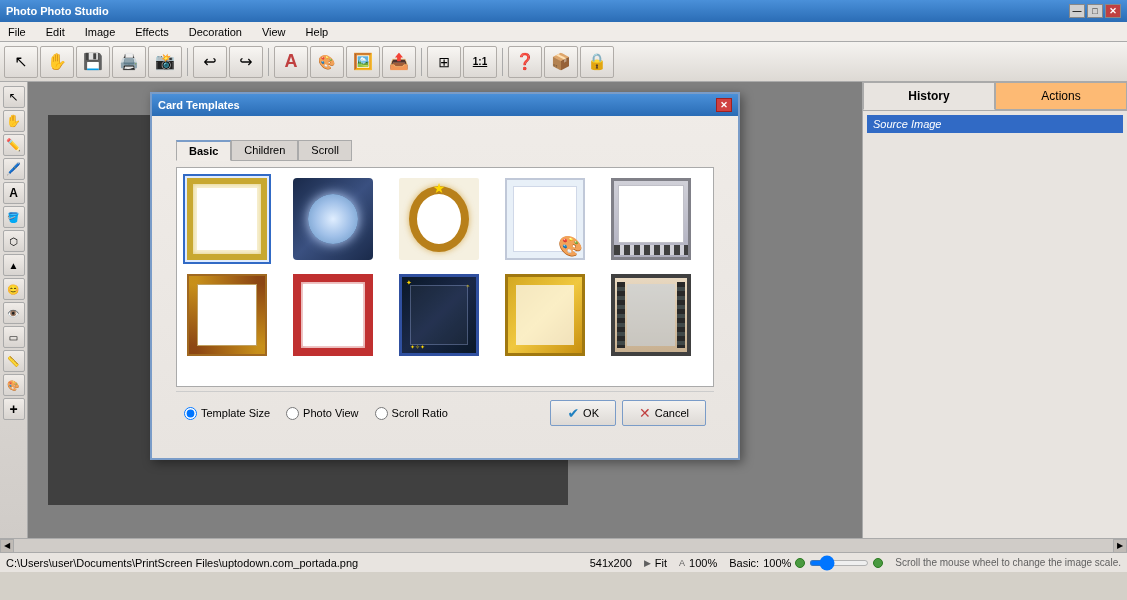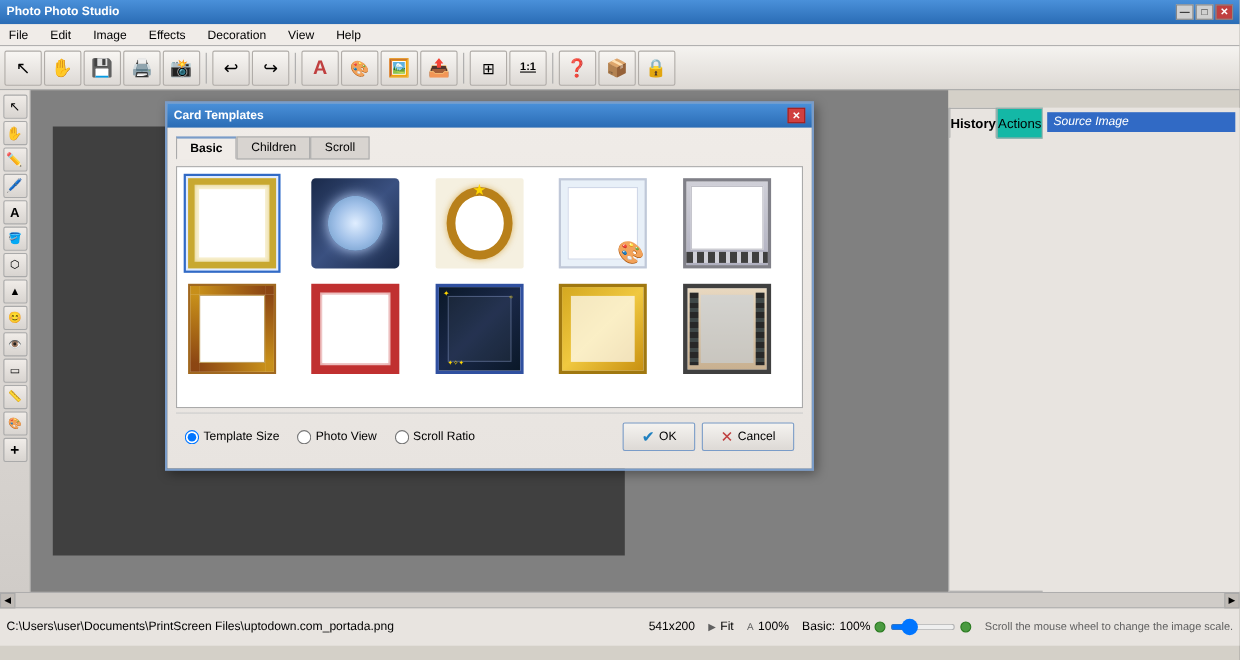--- a/index.html
+++ b/index.html
@@ -177,21 +177,21 @@
       font-size: 11px;
       font-weight: bold;
     }
     .dialog-close-btn {
       width: 16px; height: 14px;
       background: #d04040;
       border: 1px solid #a02020;
       display: flex; align-items: center; justify-content: center;
       cursor: pointer; color: white; font-size: 9px; font-weight: bold;
     }
-    .dialog-body { padding: 8px; }
+    .dialog-body { padding: 24px; }
 
     
     .dialog-tabs {
       display: flex;
       gap: 0;
       margin-bottom: 6px;
     }
     .dialog-tab {
       padding: 3px 12px;
       border: 1px solid #aaa;
@@ -423,39 +423,39 @@
                 <span class="cancel-icon">✕</span>
                 <span>Cancel</span>
               </button>
             </div>
           </div>
         </div>
       </div>
     </div>
   </div>
 
-  <div class="right-panel" style="width:265px; background:#e8e4e0; border-left:1px solid #aaa; display:flex; flex-direction:row;margin-top:16px;">
+  <div class="right-panel" style="width:265px; background:#e8e4e0; border-left:1px solid #aaa; display:flex; flex-direction:column;">
     <div class="right-tabs" style="display:flex; border-bottom:1px solid #aaa;">
       <div class="right-tab active" style="flex:1;height:28px;display:flex;align-items:center;justify-content:center;font-size:12px;background:#e8e4e0;border:1px solid #aaa;border-bottom-color:#e8e4e0;font-weight:bold;cursor:pointer;">History</div>
-      <div class="right-tab inactive" style="flex:1;height:28px;display:flex;align-items:center;justify-content:center;font-size:12px;background:#14b8a6;border:1px solid #aaa;cursor:pointer;">Actions</div>
+      <div class="right-tab inactive" style="flex:1;height:28px;display:flex;align-items:center;justify-content:center;font-size:12px;background:#fdba74;border:1px solid #aaa;cursor:pointer;">Actions</div>
     </div>
     <div class="history-content" style="padding:4px;flex:1;background:#e8e4e0;">
       <div class="history-item selected" style="padding:3px 6px;font-size:11px;cursor:pointer;background:#316ac5;color:white;font-style:italic;">Source Image</div>
     </div>
   </div>
 
 </div>
 
 <div style="height:14px; background:#d0ccc8; border-top:1px solid #aaa; display:flex; align-items:center;">
   <div style="width:14px;height:14px;background:#c0bbb6;border:1px solid #aaa;display:flex;align-items:center;justify-content:center;font-size:8px;cursor:pointer;">◀</div>
   <div style="flex:1;height:8px;background:#d0ccc8;margin:0 2px;"></div>
   <div style="width:14px;height:14px;background:#c0bbb6;border:1px solid #aaa;display:flex;align-items:center;justify-content:center;font-size:8px;cursor:pointer;">▶</div>
 </div>
 
-<div class="status-bar" style="height:35px;background:#e8e4e0;border-top:1px solid #aaa;display:flex;align-items:center;padding:0 6px;font-size:11px;gap:12px;">
+<div class="status-bar" style="height:20px;background:#e8e4e0;border-top:1px solid #aaa;display:flex;align-items:center;padding:0 6px;font-size:11px;gap:12px;">
   <span style="flex:1;overflow:hidden;white-space:nowrap;text-overflow:ellipsis;">C:\Users\user\Documents\PrintScreen Files\uptodown.com_portada.png</span>
   <span>541x200</span>
   <div class="status-section" style="display:flex;align-items:center;gap:4px;">
     <span style="font-size:9px;color:#606060;">▶</span>
     <span>Fit</span>
   </div>
   <div class="status-section" style="display:flex;align-items:center;gap:4px;">
     <span style="font-size:9px;color:#606060;">A</span>
     <span>100%</span>
   </div>

